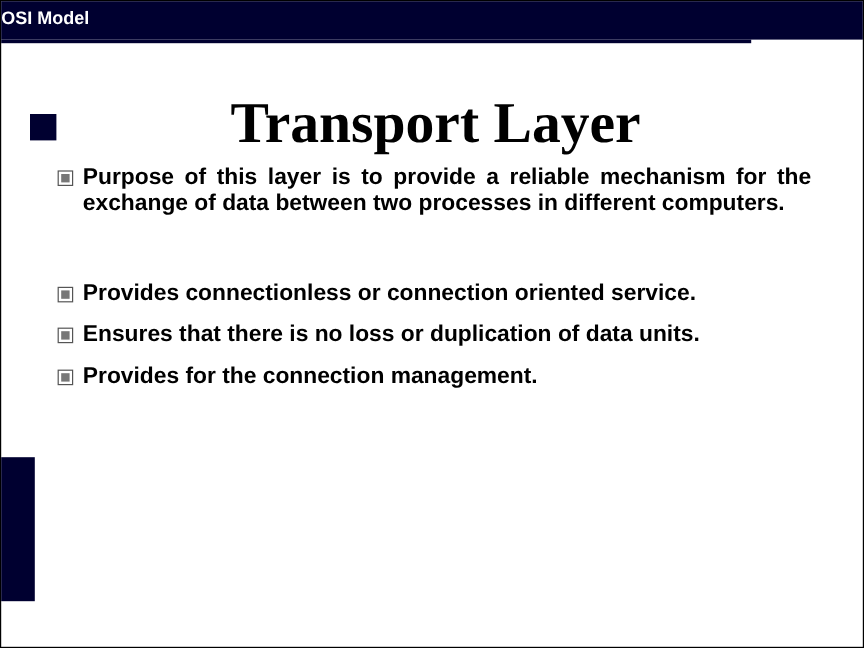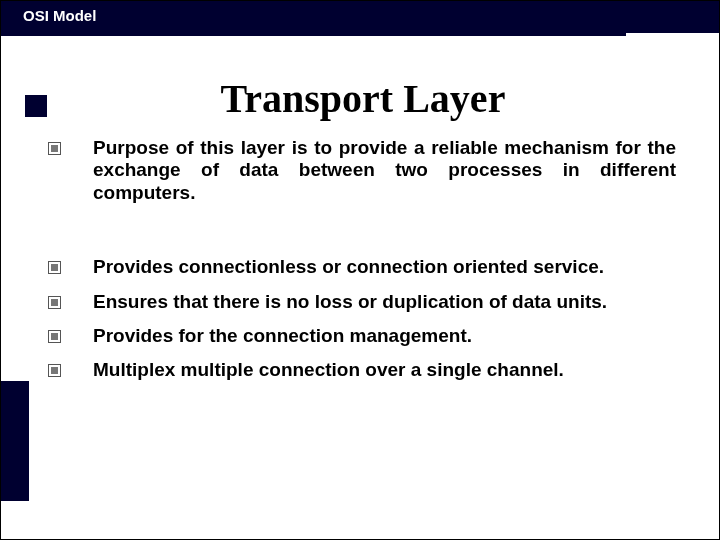--- a/index.html
+++ b/index.html
@@ -11,38 +11,38 @@
     background: #fff;
     border: 1px solid #000;
   }
   .header-bar {
     width: 100%;
     height: 32px;
     background: #000030;
     color: #fff;
     font-weight: bold;
     font-size: 15px;
-    padding: 6px 22px;
+    padding: 6px 0;
   }
   .navy-block {
     position: absolute;
     background: #000030;
   }
   .nb-title-left { left: 24px; top: 94px; width: 22px; height: 22px; }
   .nb-left-bar  { left: 0; top: 380px; width: 28px; height: 120px; }
   .nb-under-title { left: 47px; top: 120px; width: 625px; height: 3px; background: #000030; }
   .title {
     position: absolute;
     left: 47px;
     top: 74px;
     width: 630px;
     text-align: center;
     font-family: "Times New Roman", Times, serif;
     font-weight: bold;
-    font-size: 40px;
+    font-size: 48px;
     color: #000;
   }
   .content {
     position: absolute;
     left: 47px;
     top: 136px;
     width: 628px;
   }
   .item {
     display: flex;
@@ -68,21 +68,20 @@
     left: 3px; top: 3px; right: 3px; bottom: 3px;
     background: #777;
   }
   .text {
     font-size: 19px;
     font-weight: bold;
     color: #000;
     line-height: 1.18;
     text-align: justify;
     flex: 1 1 auto;
-    margin-left: 24px;
   }
 </style>
 </head>
 <body>
 
 <div class="slide">
 
   <div class="header-bar">
     <span>OSI Model</span>
   </div>
@@ -115,22 +114,15 @@
         </span>
         <span class="text">Ensures that there is no loss or duplication of data units.</span>
       </div>
       <div class="item">
         <span class="bullet-icon">
           <span class="outer"></span>
           <span class="inner"></span>
         </span>
         <span class="text">Provides for the connection management.</span>
       </div>
-      <div class="item">
-        <span class="bullet-icon">
-          <span class="outer"></span>
-          <span class="inner"></span>
-        </span>
-        <span class="text">Multiplex  multiple connection over a single channel.</span>
-      </div>
     </div>
 
 </div>
 
 </body></html>

